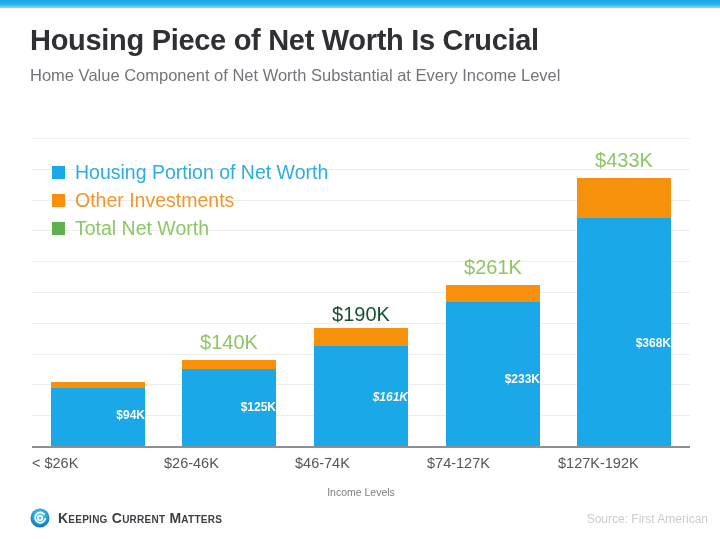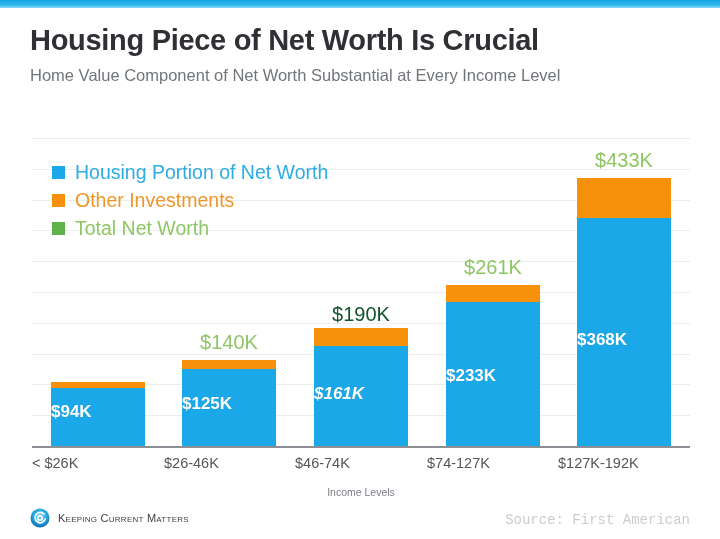--- a/index.html
+++ b/index.html
@@ -128,22 +128,22 @@
     bottom: 0;
     background: #1ba8e8;
   }
   .seg-other {
     background: #f7900a;
   }
   .value-label {
     position: absolute;
     left: 0;
     width: 100%;
-    text-align: left;
-    font-size: 17px;
+    text-align: right;
+    font-size: 12px;
     font-weight: bold;
     color: #ffffff;
     text-shadow: 0 0 1px rgba(0,0,0,0.12);
     pointer-events: none;
   }
   .total-label {
     position: absolute;
     left: -12px;
     width: calc(100% + 24px);
     text-align: center;
@@ -186,35 +186,34 @@
     display: flex;
     align-items: center;
   }
   .logo-mark {
     width: 20px;
     height: 20px;
     margin-right: 8px;
     flex: 0 0 auto;
   }
   .logo-text {
-    font-size: 11px;
-    font-weight: normal;
+    font-size: 14px;
+    font-weight: bold;
     color: #3d4045;
     letter-spacing: 0.25px;
     font-variant: small-caps;
     white-space: nowrap;
   }
   .source-note {
     position: absolute;
-    right: 30px;
+    right: 12px;
     top: 512px;
-    font-size: 14px;
+    font-size: 12px;
     color: #c9ccd0;
     white-space: nowrap;
-    font-family: Liberation Mono, monospace;
   }
 </style>
 </head>
 <body>
 
 <div id="infographic">
 
   <div class="top-accent"></div>
 
   <div class="header">

